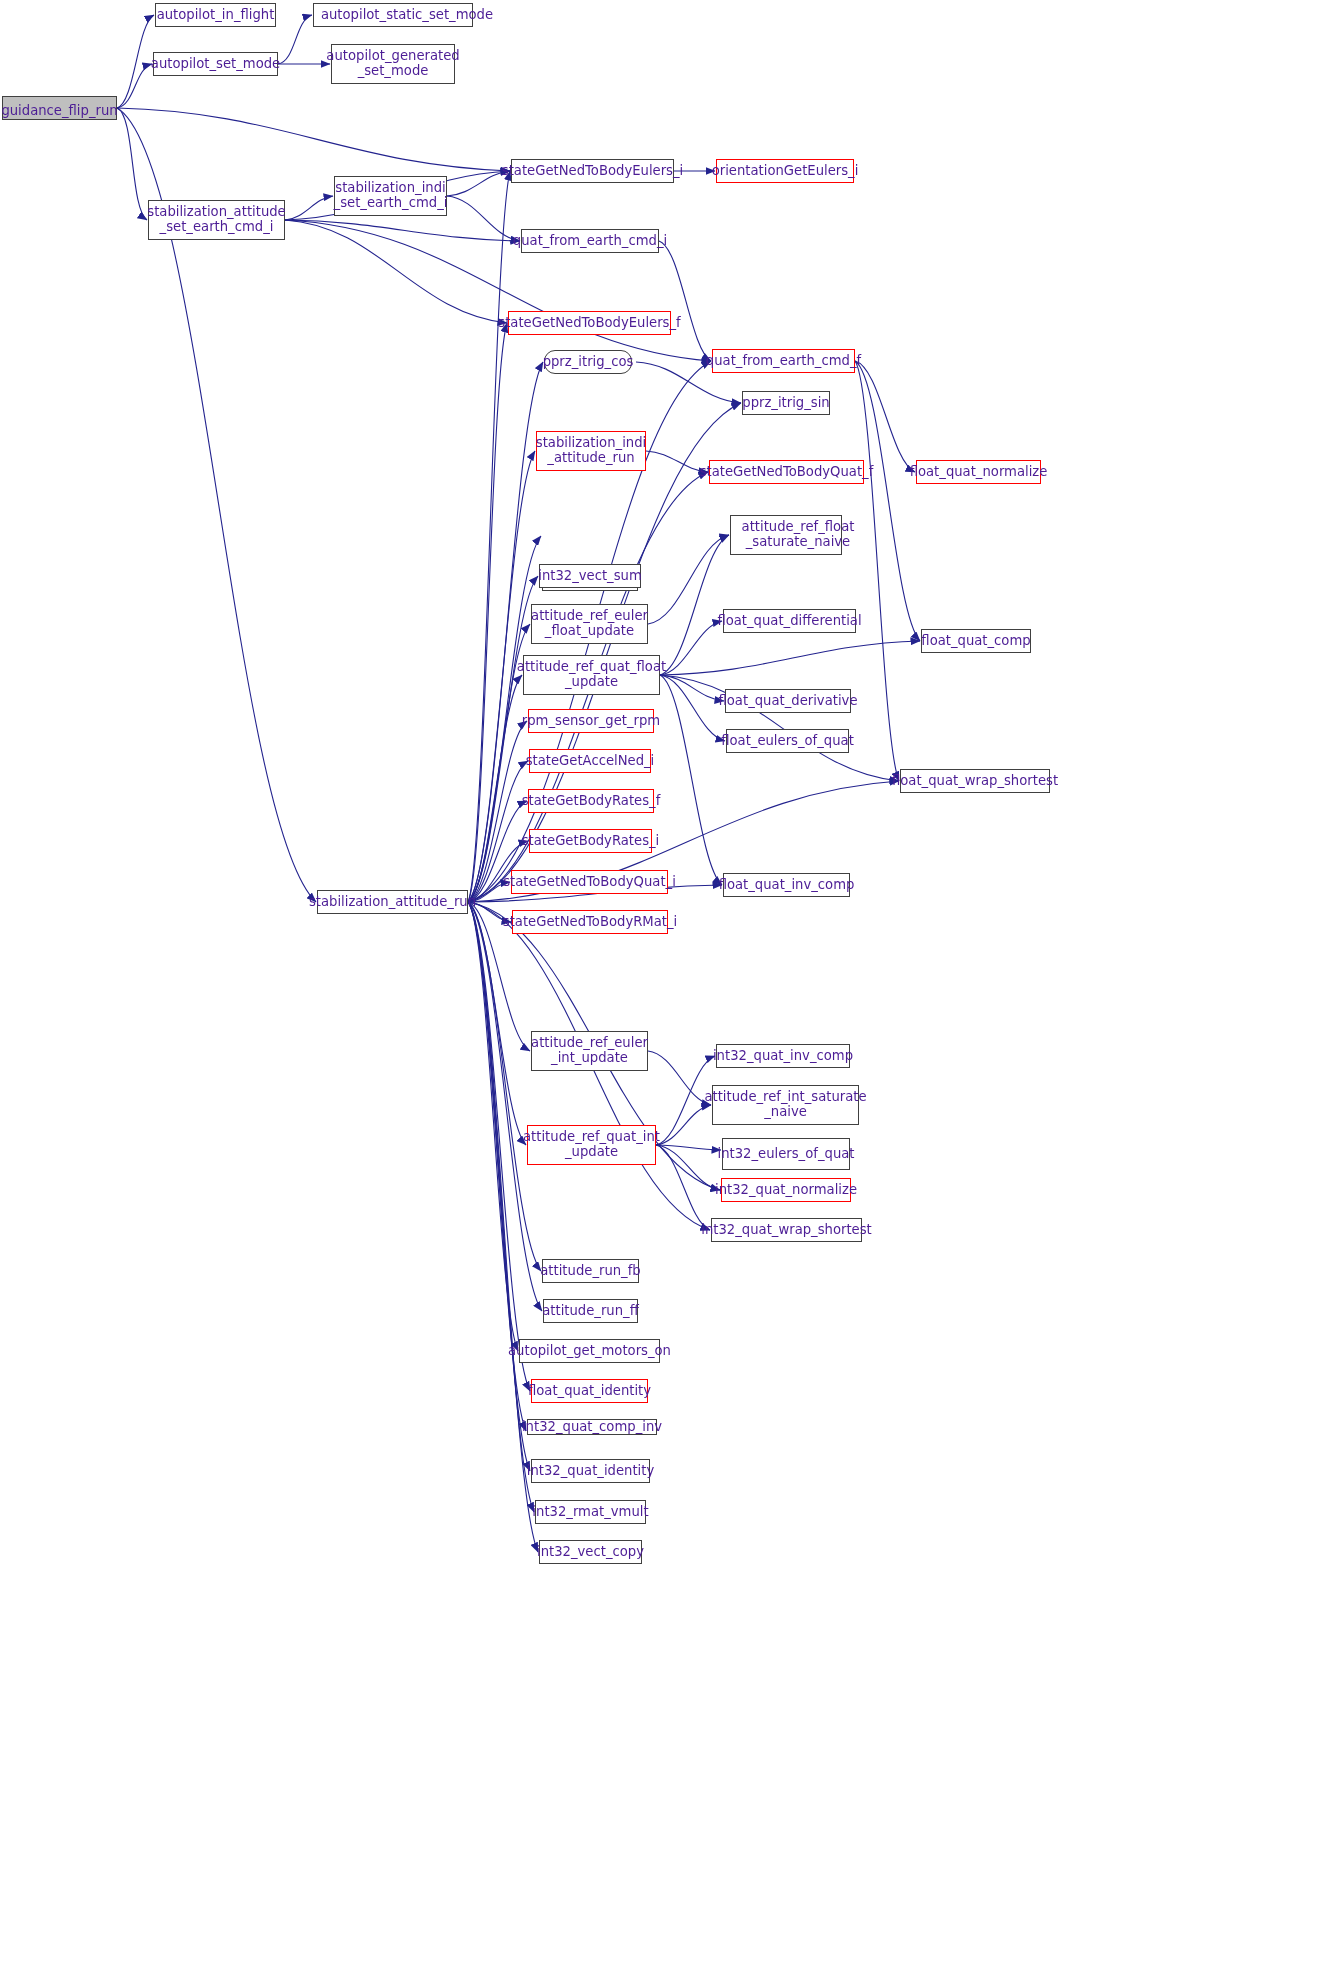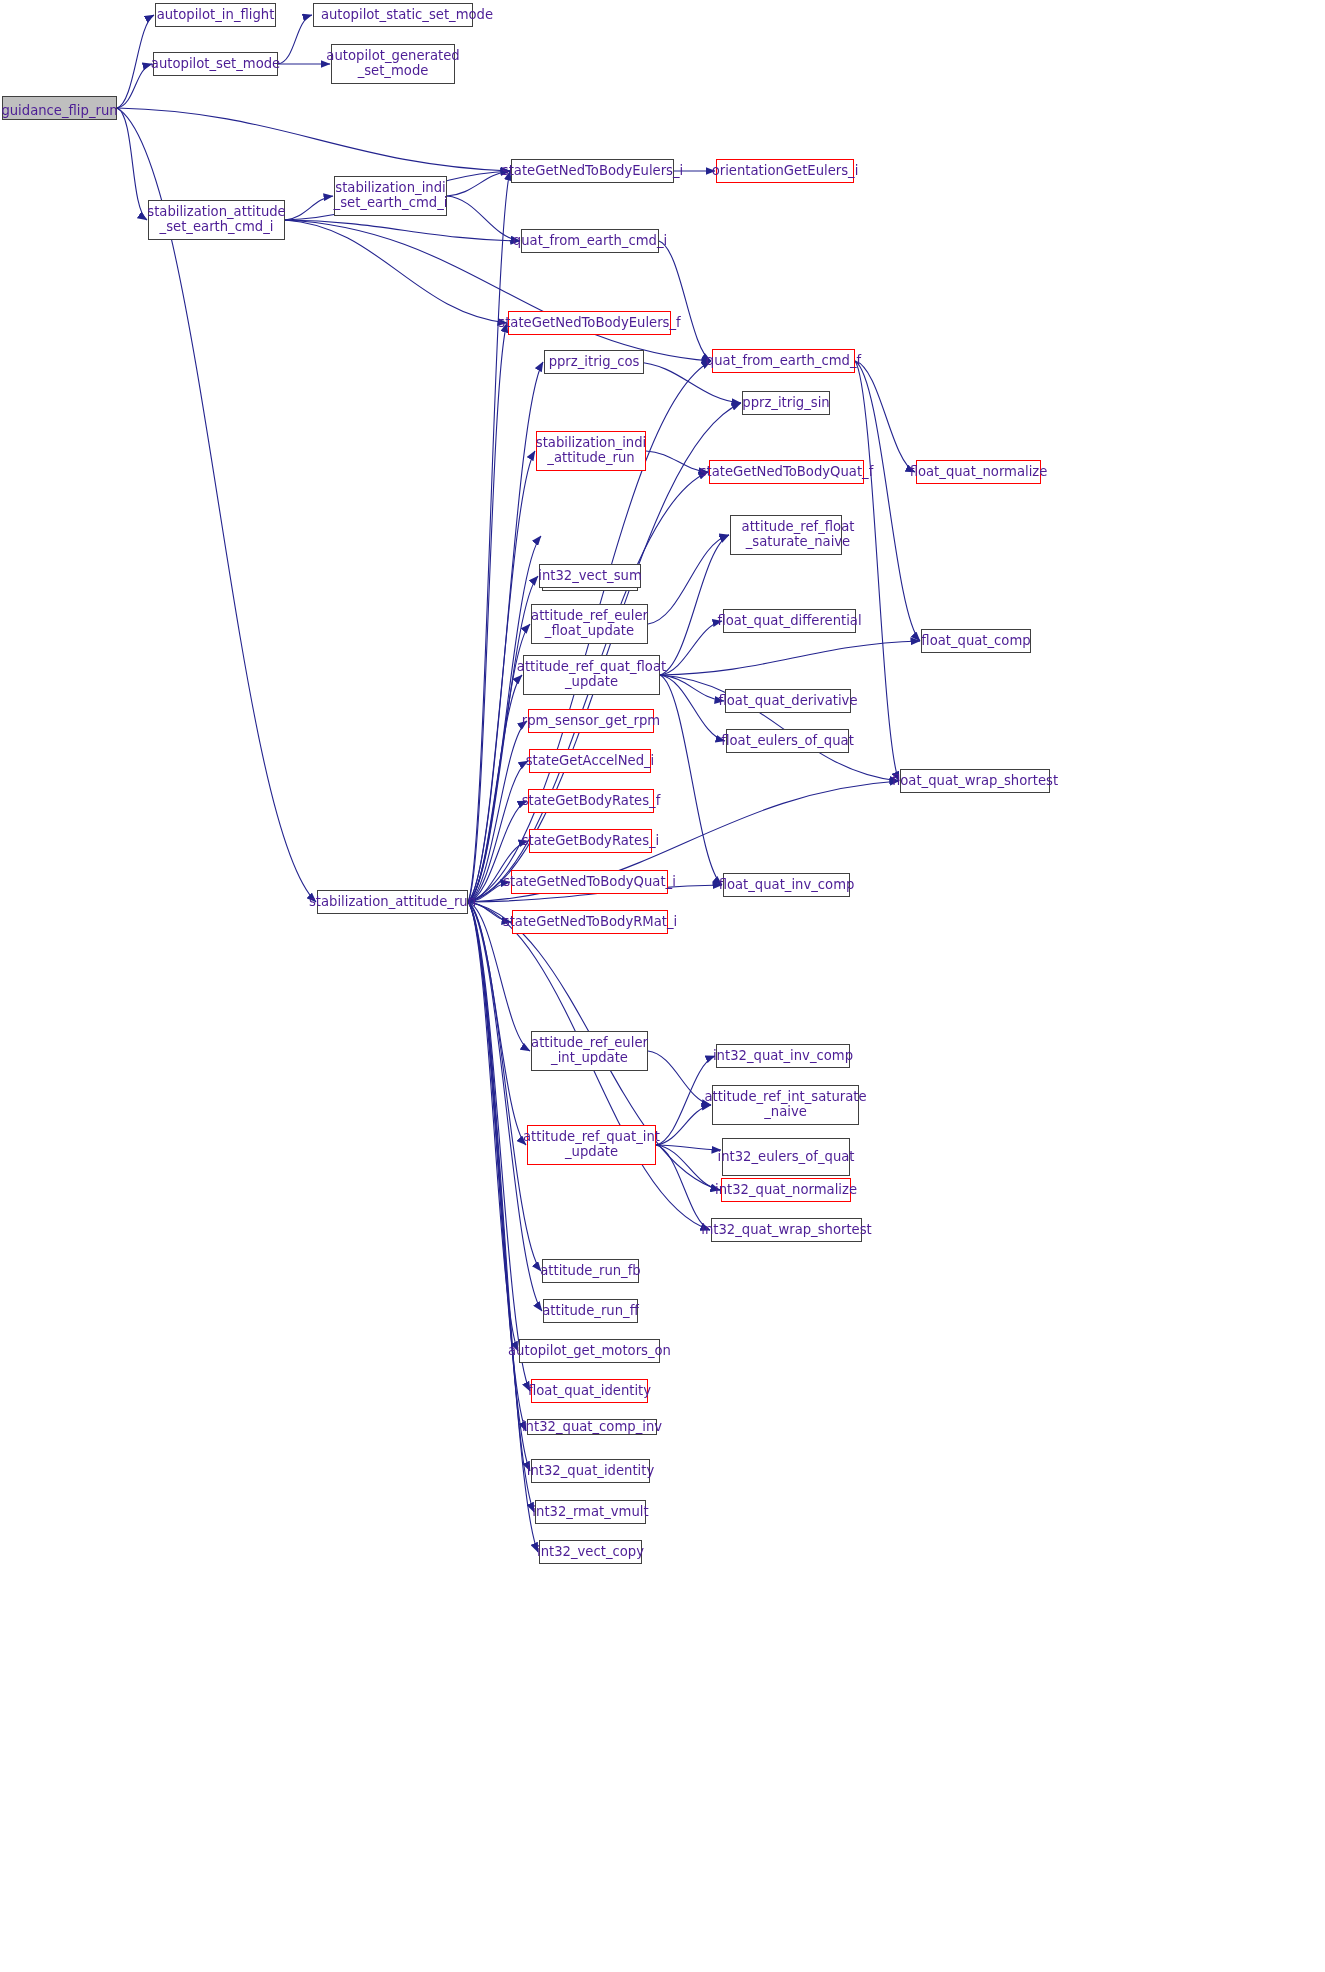--- a/index.html
+++ b/index.html
@@ -102,21 +102,21 @@
 _set_mode</span></div>
       <div class="node" style="left: 148px; top: 200px; width: 137px; height: 40px;"><span>stabilization_attitude
 _set_earth_cmd_i</span></div>
       <div class="node" style="left: 334px; top: 176px; width: 113px; height: 40px;"><span>stabilization_indi
 _set_earth_cmd_i</span></div>
       <div class="node" style="left: 511px; top: 159px; width: 163px; height: 24px;"><span>stateGetNedToBodyEulers_i</span></div>
       <div class="node red" style="left: 716px; top: 159px; width: 138px; height: 24px;"><span>orientationGetEulers_i</span></div>
       <div class="node" style="left: 521px; top: 229px; width: 138px; height: 24px;"><span>quat_from_earth_cmd_i</span></div>
       <div class="node red" style="left: 508px; top: 311px; width: 163px; height: 24px;"><span>stateGetNedToBodyEulers_f</span></div>
       <div class="node red" style="left: 712px; top: 349px; width: 143px; height: 24px;"><span>quat_from_earth_cmd_f</span></div>
-      <div class="node" style="left: 544px; top: 350px; width: 100px; height: 24px;"><span>pprz_itrig_cos</span></div>
+      <div class="node" style="left: 544px; top: 350px; width: 88px; height: 24px; border-radius: 11px;"><span>pprz_itrig_cos</span></div>
       <div class="node" style="left: 742px; top: 391px; width: 88px; height: 24px;"><span>pprz_itrig_sin</span></div>
       <div class="node red" style="left: 536px; top: 431px; width: 110px; height: 40px;"><span>stabilization_indi
 _attitude_run</span></div>
       <div class="node red" style="left: 709px; top: 460px; width: 155px; height: 24px;"><span>stateGetNedToBodyQuat_f</span></div>
       <div class="node red" style="left: 916px; top: 460px; width: 125px; height: 24px;"><span>float_quat_normalize</span></div>
       <div class="node" style="left: 542px; top: 524px; width: 96px; height: 24px; margin-top: 43px;"><span>int32_vect_diff</span></div>
       <div class="node" style="left: 730px; top: 515px; width: 112px; height: 40px; padding-left: 28px;"><span>attitude_ref_float
 _saturate_naive</span></div>
       <div class="node" style="left: 539px; top: 564px; width: 102px; height: 24px;"><span>int32_vect_sum</span></div>
       <div class="node" style="left: 531px; top: 604px; width: 117px; height: 40px;"><span>attitude_ref_euler
@@ -134,21 +134,21 @@
       <div class="node red" style="left: 529px; top: 829px; width: 123px; height: 24px;"><span>stateGetBodyRates_i</span></div>
       <div class="node red" style="left: 511px; top: 870px; width: 157px; height: 24px;"><span>stateGetNedToBodyQuat_i</span></div>
       <div class="node" style="left: 723px; top: 873px; width: 127px; height: 24px;"><span>float_quat_inv_comp</span></div>
       <div class="node" style="left: 317px; top: 890px; width: 151px; height: 24px;"><span>stabilization_attitude_run</span></div>
       <div class="node red" style="left: 512px; top: 910px; width: 156px; height: 24px;"><span>stateGetNedToBodyRMat_i</span></div>
       <div class="node" style="left: 531px; top: 1031px; width: 117px; height: 40px;"><span>attitude_ref_euler
 _int_update</span></div>
       <div class="node" style="left: 716px; top: 1044px; width: 134px; height: 24px;"><span>int32_quat_inv_comp</span></div>
       <div class="node" style="left: 712px; top: 1085px; width: 147px; height: 40px;"><span>attitude_ref_int_saturate
 _naive</span></div>
-      <div class="node" style="left: 722px; top: 1138px; width: 128px; height: 38px;"><span>int32_eulers_of_quat</span></div>
+      <div class="node" style="left: 722px; top: 1138px; width: 128px; height: 32px;"><span>int32_eulers_of_quat</span></div>
       <div class="node red" style="left: 527px; top: 1125px; width: 129px; height: 40px;"><span>attitude_ref_quat_int
 _update</span></div>
       <div class="node red" style="left: 721px; top: 1178px; width: 130px; height: 24px;"><span>int32_quat_normalize</span></div>
       <div class="node" style="left: 711px; top: 1218px; width: 151px; height: 24px;"><span>int32_quat_wrap_shortest</span></div>
       <div class="node" style="left: 542px; top: 1259px; width: 97px; height: 24px;"><span>attitude_run_fb</span></div>
       <div class="node" style="left: 543px; top: 1299px; width: 95px; height: 24px;"><span>attitude_run_ff</span></div>
       <div class="node" style="left: 519px; top: 1339px; width: 141px; height: 24px;"><span>autopilot_get_motors_on</span></div>
       <div class="node red" style="left: 531px; top: 1379px; width: 117px; height: 24px;"><span>float_quat_identity</span></div>
       <div class="node" style="left: 527px; top: 1419px; width: 130px; height: 16px;"><span>int32_quat_comp_inv</span></div>
       <div class="node" style="left: 531px; top: 1459px; width: 119px; height: 24px;"><span>int32_quat_identity</span></div>

